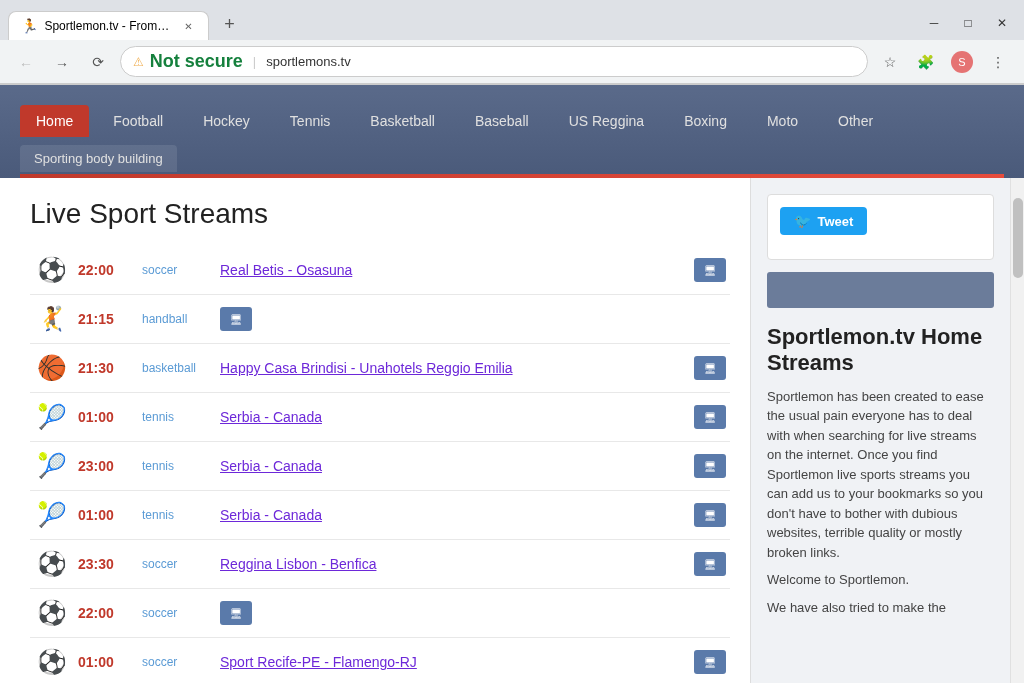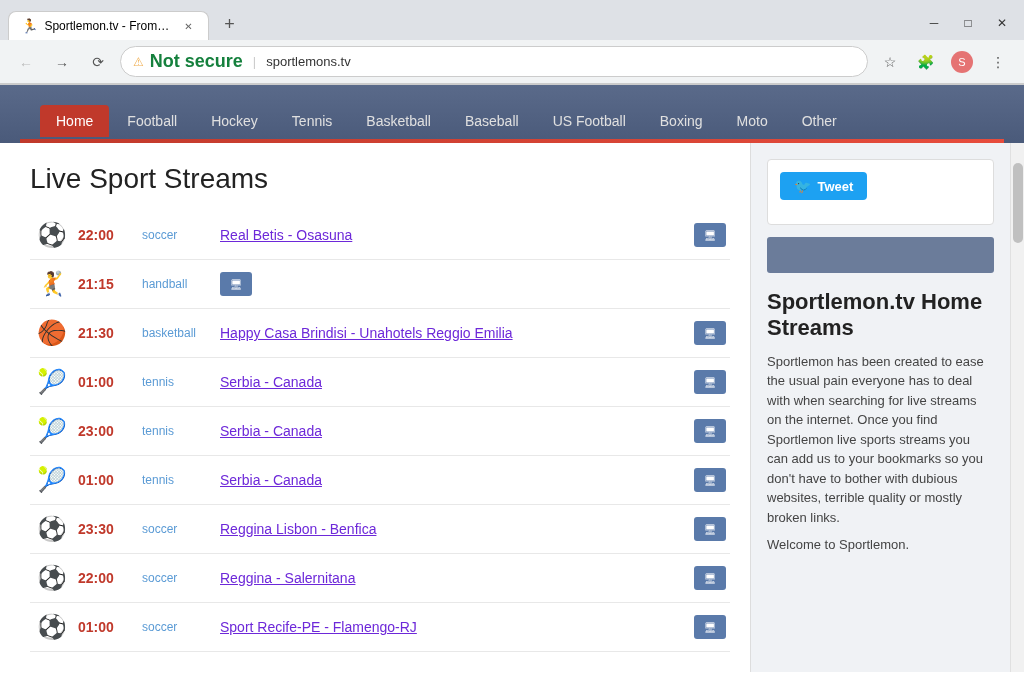--- a/index.html
+++ b/index.html
@@ -61,21 +61,21 @@
       cursor: pointer; display: flex; align-items: center; justify-content: center;
       border-radius: 50%; color: #555; font-size: 14px;
     }
 
     
     .site-header {
       background: linear-gradient(180deg, #5a6a8a 0%, #4a5a7a 100%);
       padding: 20px 20px 0;
     }
     .nav-menu {
-      display: flex; flex-wrap: wrap; gap: 2px; align-items: center; margin-left: 20px;
+      display: flex; flex-wrap: wrap; gap: 8px; align-items: center;
     }
     .nav-item {
       padding: 8px 16px; color: #e0e0e0; cursor: pointer; font-size: 14px;
       border-radius: 4px 4px 0 0; text-decoration: none;
     }
     .nav-item.active { background: #c0392b; color: #fff; border-radius: 4px 4px 0 0; }
     .nav-item.sub { background: rgba(255,255,255,0.1); border-radius: 4px 4px 0 0; margin-top: 4px; }
     .header-bottom-bar {
       height: 4px; background: linear-gradient(90deg, #c0392b, #e74c3c);
       margin-top: 2px;
@@ -170,25 +170,28 @@
 <div style="position:relative;">
 
   <div class="site-header">
     <div class="nav-menu">
       <a class="nav-item active">Home</a>
       <a class="nav-item">Football</a>
       <a class="nav-item">Hockey</a>
       <a class="nav-item">Tennis</a>
       <a class="nav-item">Basketball</a>
       <a class="nav-item">Baseball</a>
-      <a class="nav-item">US Football</a>
+      <a class="nav-item">US Reggina</a>
       <a class="nav-item">Boxing</a>
       <a class="nav-item">Moto</a>
       <a class="nav-item">Other</a>
     </div>
+    <div style="display:flex; margin-top:4px;">
+      <a class="nav-item sub" style="font-size:13px;padding:6px 14px;">Sporting body building</a>
+    </div>
     <div class="header-bottom-bar"></div>
   </div>
 
   <div class="main-content">
 
     <div class="content-left">
       <h1 class="page-title">Live Sport Streams</h1>
 
       <div>
 
@@ -274,21 +277,20 @@
               <span class="watch-icon">🖥</span>
             </div>
         </div>
 
         <div class="stream-row">
           <div class="stream-icon">
               <span class="sport-ball">⚽</span>
             </div>
           <div class="stream-time">22:00</div>
           <div class="stream-sport">soccer</div>
-          <a class="stream-name">Reggina - Salernitana</a>
           <div class="stream-watch">
               <span class="watch-icon">🖥</span>
             </div>
         </div>
 
         <div class="stream-row">
           <div class="stream-icon">
               <span class="sport-ball">⚽</span>
             </div>
           <div class="stream-time">01:00</div>
@@ -306,19 +308,20 @@
       <div class="tweet-btn-container">
         <button class="tweet-btn">
           <span style="font-size:14px;">🐦</span>
           <span>Tweet</span>
         </button>
       </div>
       <div class="sidebar-bar"></div>
       <h2 class="sidebar-title">Sportlemon.tv Home Streams</h2>
       <p class="sidebar-text">Sportlemon has been created to ease the usual pain everyone has to deal with when searching for live streams on the internet. Once you find Sportlemon live sports streams you can add us to your bookmarks so you don't have to bother with dubious websites, terrible quality or mostly broken links.</p>
       <p class="sidebar-text">Welcome to Sportlemon.</p>
+      <p class="sidebar-text">We have also tried to make the</p>
     </div>
 
     <div style="width:14px;background:#f1f1f1;border-left:1px solid #e0e0e0;display:flex;flex-direction:column;align-items:center;">
       <div style="width:10px;background:#c0c0c0;border-radius:5px;margin-top:20px;height:80px;"></div>
     </div>
   </div>
 </div>
 
 </body></html>

